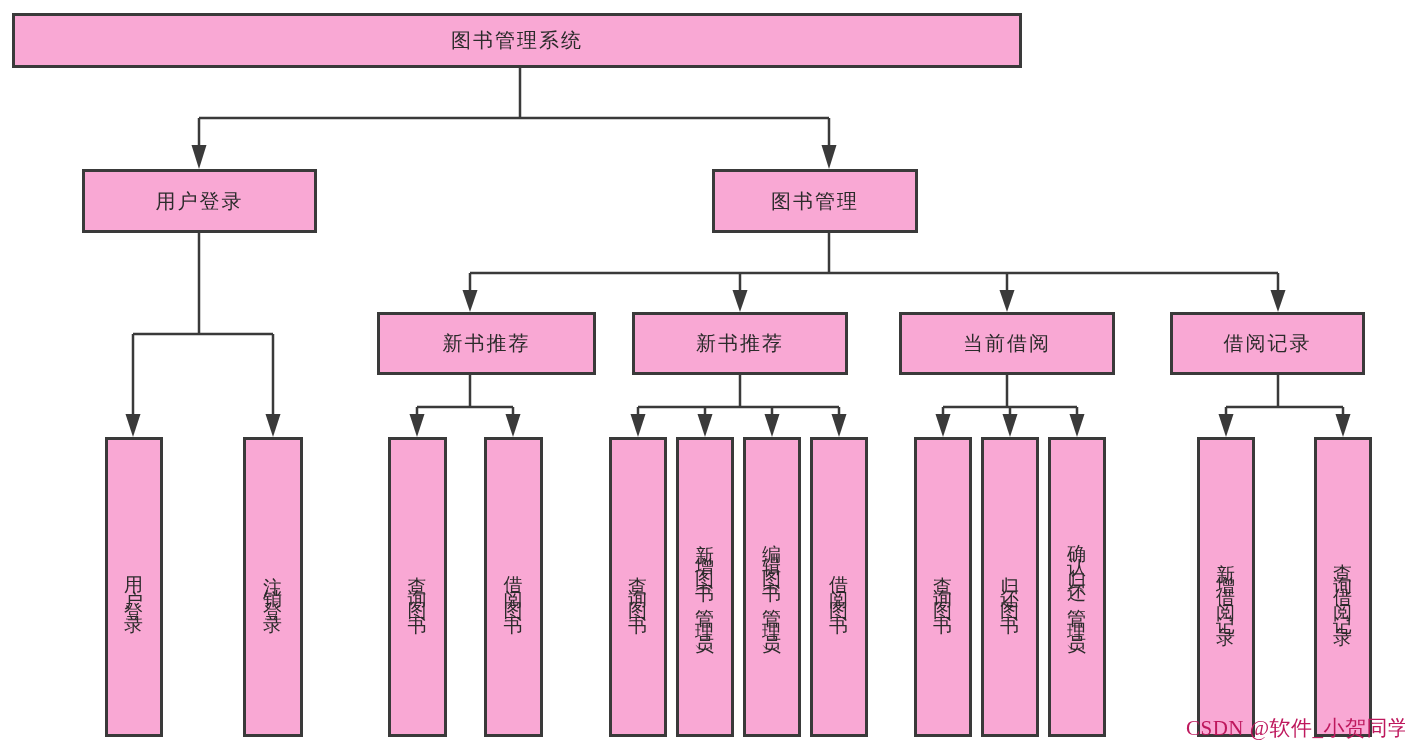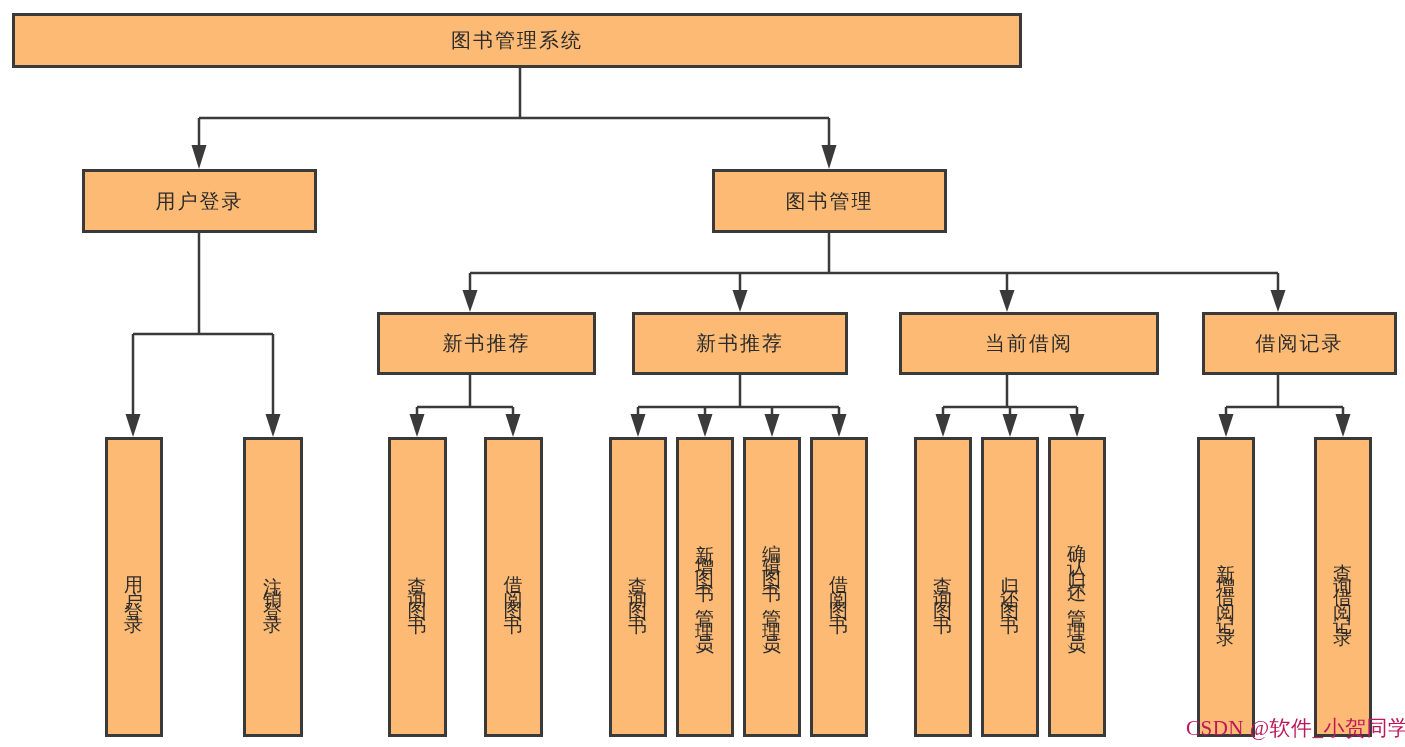--- a/index.html
+++ b/index.html
@@ -18,21 +18,21 @@
   }
   #connectors {
     position: absolute;
     left: 0;
     top: 0;
     z-index: 1;
   }
   .node {
     position: absolute;
     box-sizing: border-box;
-    background: #fdba74;
+    background: #f9a8d4;
     border: 3px solid #3a3a3a;
     z-index: 2;
     display: flex;
     align-items: center;
     justify-content: center;
   }
   .hnode {
     font-size: 20px;
     letter-spacing: 2px;
     white-space: nowrap;
@@ -135,34 +135,34 @@
     </g>
   </svg>
 
   <div class="node hnode" style="left:12px; top:13px; width:1010px; height:55px;">
     <span>图书管理系统</span>
   </div>
 
   <div class="node hnode" style="left:82px; top:169px; width:235px; height:64px;">
     <span>用户登录</span>
   </div>
-  <div class="node hnode" style="left:712px; top:169px; width:235px; height:64px;">
+  <div class="node hnode" style="left:712px; top:169px; width:206px; height:64px;">
     <span>图书管理</span>
   </div>
 
   <div class="node hnode" style="left:361px; top:312px; width:219px; height:63px;margin-left:16px;">
     <span>新书推荐</span>
   </div>
   <div class="node hnode" style="left:632px; top:312px; width:216px; height:63px;">
     <span>新书推荐</span>
   </div>
-  <div class="node hnode" style="left:899px; top:312px; width:260px; height:63px;">
+  <div class="node hnode" style="left:899px; top:312px; width:216px; height:63px;">
     <span>当前借阅</span>
   </div>
-  <div class="node hnode" style="left:1170px; top:312px; width:195px; height:63px;margin-left:32px;">
+  <div class="node hnode" style="left:1170px; top:312px; width:195px; height:63px;">
     <span>借阅记录</span>
   </div>
 
   <div class="node vnode" style="left:105px; width:58px;">
     <span class="vlabel">用户登录</span>
   </div>
   <div class="node vnode" style="left:243px; width:60px;">
     <span class="vlabel">注销登录</span>
   </div>
 

